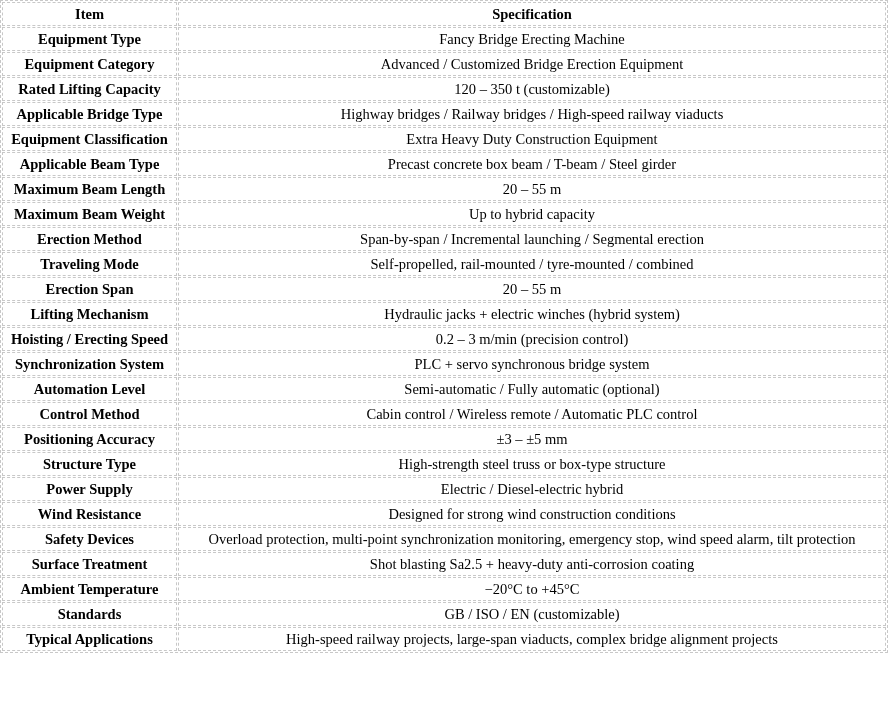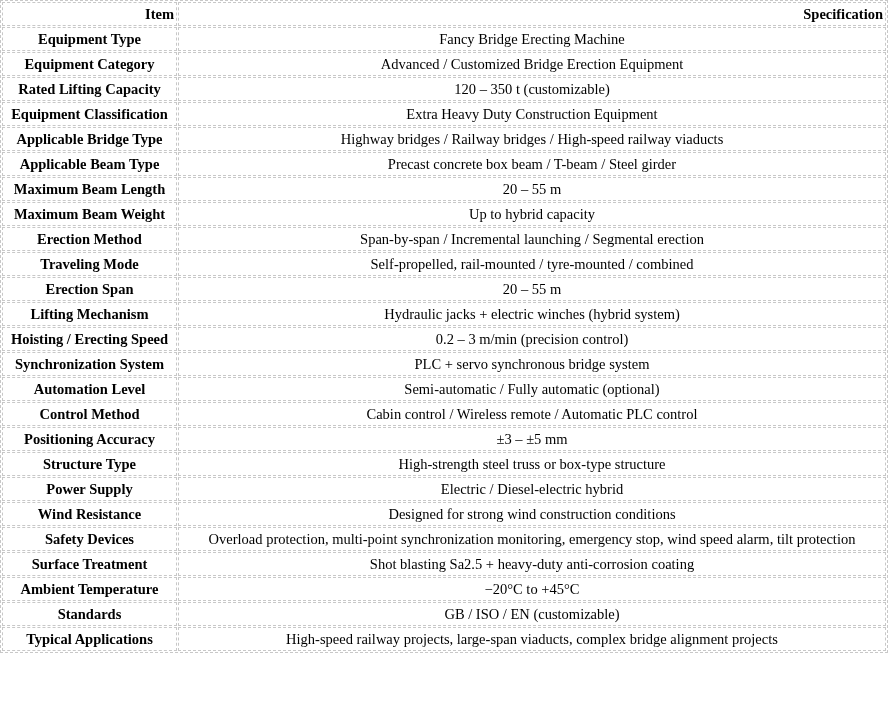--- a/index.html
+++ b/index.html
@@ -25,21 +25,21 @@
     table.spec th,
     table.spec td {
       border: 1px dashed #c8c8c8;
       padding: 1px 2px;
       line-height: 20px;
       vertical-align: middle;
       text-align: center;
     }
     table.spec th {
       font-weight: bold;
-      text-align: right;
+      text-align: center;
       height: 20px;
     }
     table.spec td.item {
       font-weight: bold;
       width: 169px;
     }
     table.spec td.spec-val {
       font-weight: normal;
     }
   </style>
@@ -60,26 +60,26 @@
     </tr>
     <tr>
       <td class="item">Equipment Category</td>
       <td class="spec-val">Advanced / Customized Bridge Erection Equipment</td>
     </tr>
     <tr>
       <td class="item">Rated Lifting Capacity</td>
       <td class="spec-val">120 – 350 t (customizable)</td>
     </tr>
     <tr>
+      <td class="item">Applicable Bridge Type</td>
+      <td class="spec-val">Highway bridges / Railway bridges / High-speed railway viaducts</td>
+    </tr>
+    <tr>
       <td class="item">Equipment Classification</td>
       <td class="spec-val">Extra Heavy Duty Construction Equipment</td>
-    </tr>
-    <tr>
-      <td class="item">Applicable Bridge Type</td>
-      <td class="spec-val">Highway bridges / Railway bridges / High-speed railway viaducts</td>
     </tr>
     <tr>
       <td class="item">Applicable Beam Type</td>
       <td class="spec-val">Precast concrete box beam / T-beam / Steel girder</td>
     </tr>
     <tr>
       <td class="item">Maximum Beam Length</td>
       <td class="spec-val">20 – 55 m</td>
     </tr>
     <tr>

